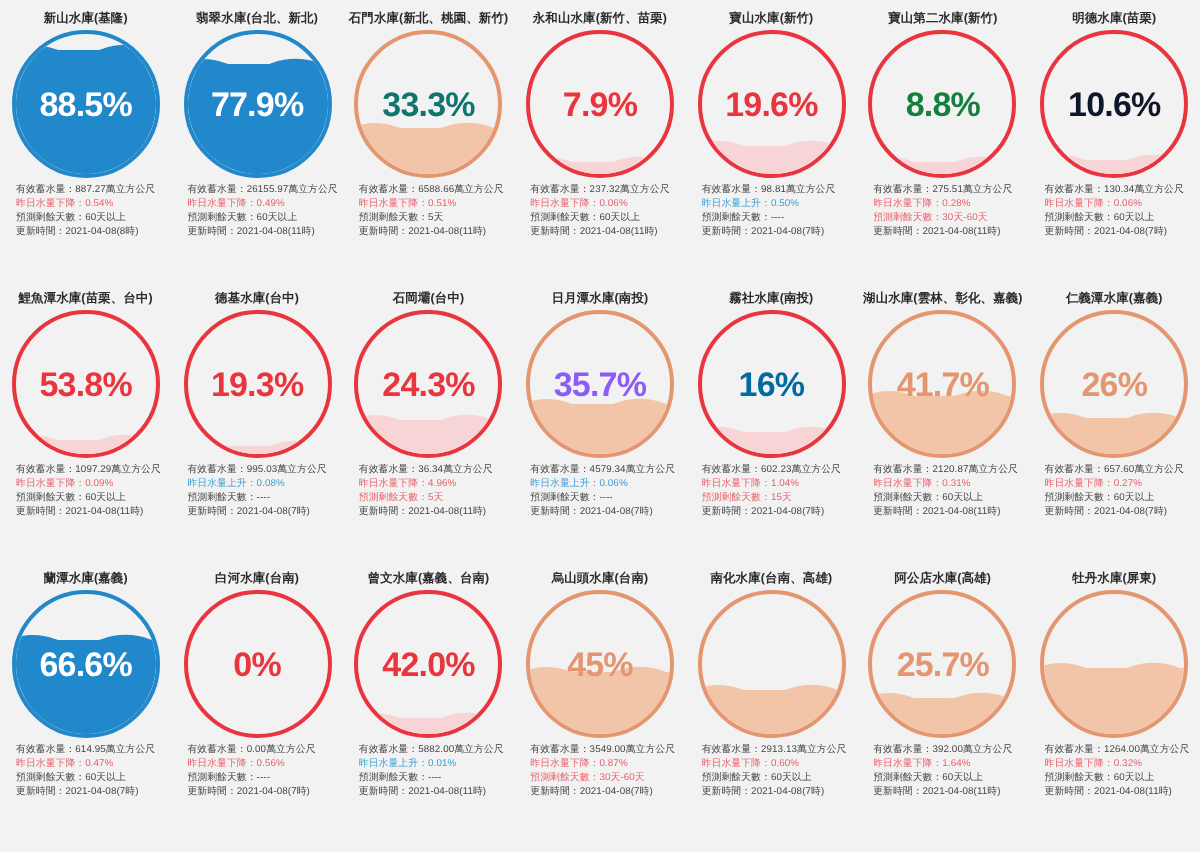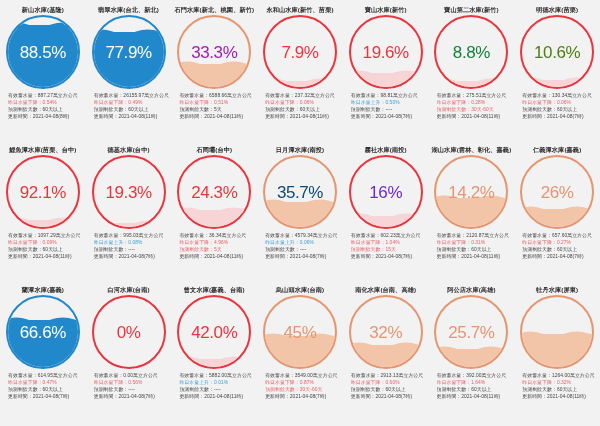--- a/index.html
+++ b/index.html
@@ -73,21 +73,21 @@
     overflow: hidden;
   }
   .wave svg { display: block; width: 100%; height: 100%; }
   .pct {
     position: absolute;
     inset: 0;
     display: flex;
     align-items: center;
     justify-content: center;
     font-size: 17px;
-    font-weight: normal;
+    font-weight: bold;
     letter-spacing: -0.4px;
     z-index: 3;
     line-height: 1;
   }
   .info {
     width: 100%;
     text-align: left;
     padding-left: 6px;
     box-sizing: border-box;
     font-size: 4.9px;
@@ -156,21 +156,21 @@
 
     <div class="gauge-wrap">
       <div class="gauge" style="border-color:#e49670">
         <div class="fill" style="height:33.3%;background:#f2c4a8"></div>
 
         <div class="wave" style="bottom:calc(33.3% - 3px)">
           <svg viewBox="0 0 100 10" preserveAspectRatio="none">
             <path d="M0 6 C 10 1, 20 1, 30 5 C 40 9, 50 9, 60 5 C 70 1, 80 1, 90 5 C 95 7, 98 7, 100 6 L100 10 L0 10 Z" fill="#f2c4a8"></path>
           </svg>
         </div>
-        <div class="pct" style="color:#a21caf">33.3%</div>
+        <div class="pct" style="color:#0f766e">33.3%</div>
       </div>
     </div>
 
     <div class="info">
       <div><span>有效蓄水量：</span><span>6588.66萬立方公尺</span></div>
       <div class="delta-down"><span>昨日水量下降：</span><span>0.51%</span></div>
       <div class=""><span>預測剩餘天數：</span><span>5天</span></div>
       <div><span>更新時間：</span><span>2021-04-08(11時)</span></div>
     </div>
   </div>
@@ -248,21 +248,21 @@
 
     <div class="gauge-wrap">
       <div class="gauge" style="border-color:#e8353e">
         <div class="fill" style="height:10.6%;background:#f7d5d7"></div>
 
         <div class="wave" style="bottom:calc(10.6% - 3px)">
           <svg viewBox="0 0 100 10" preserveAspectRatio="none">
             <path d="M0 6 C 10 1, 20 1, 30 5 C 40 9, 50 9, 60 5 C 70 1, 80 1, 90 5 C 95 7, 98 7, 100 6 L100 10 L0 10 Z" fill="#f7d5d7"></path>
           </svg>
         </div>
-        <div class="pct" style="color:#4d7c0f">10.6%</div>
+        <div class="pct" style="color:#0f172a">10.6%</div>
       </div>
     </div>
 
     <div class="info">
       <div><span>有效蓄水量：</span><span>130.34萬立方公尺</span></div>
       <div class="delta-down"><span>昨日水量下降：</span><span>0.06%</span></div>
       <div class=""><span>預測剩餘天數：</span><span>60天以上</span></div>
       <div><span>更新時間：</span><span>2021-04-08(7時)</span></div>
     </div>
   </div>
@@ -271,21 +271,21 @@
 
     <div class="gauge-wrap">
       <div class="gauge" style="border-color:#e8353e">
         <div class="fill" style="height:9.6%;background:#f7d5d7"></div>
 
         <div class="wave" style="bottom:calc(9.6% - 3px)">
           <svg viewBox="0 0 100 10" preserveAspectRatio="none">
             <path d="M0 6 C 10 1, 20 1, 30 5 C 40 9, 50 9, 60 5 C 70 1, 80 1, 90 5 C 95 7, 98 7, 100 6 L100 10 L0 10 Z" fill="#f7d5d7"></path>
           </svg>
         </div>
-        <div class="pct" style="color:#e8353e">92.1%</div>
+        <div class="pct" style="color:#e8353e">53.8%</div>
       </div>
     </div>
 
     <div class="info">
       <div><span>有效蓄水量：</span><span>1097.29萬立方公尺</span></div>
       <div class="delta-down"><span>昨日水量下降：</span><span>0.09%</span></div>
       <div class=""><span>預測剩餘天數：</span><span>60天以上</span></div>
       <div><span>更新時間：</span><span>2021-04-08(11時)</span></div>
     </div>
   </div>
@@ -340,21 +340,21 @@
 
     <div class="gauge-wrap">
       <div class="gauge" style="border-color:#e49670">
         <div class="fill" style="height:35.7%;background:#f2c4a8"></div>
 
         <div class="wave" style="bottom:calc(35.7% - 3px)">
           <svg viewBox="0 0 100 10" preserveAspectRatio="none">
             <path d="M0 6 C 10 1, 20 1, 30 5 C 40 9, 50 9, 60 5 C 70 1, 80 1, 90 5 C 95 7, 98 7, 100 6 L100 10 L0 10 Z" fill="#f2c4a8"></path>
           </svg>
         </div>
-        <div class="pct" style="color:#0c4a6e">35.7%</div>
+        <div class="pct" style="color:#8b5cf6">35.7%</div>
       </div>
     </div>
 
     <div class="info">
       <div><span>有效蓄水量：</span><span>4579.34萬立方公尺</span></div>
       <div class="delta-up"><span>昨日水量上升：</span><span>0.06%</span></div>
       <div class=""><span>預測剩餘天數：</span><span>----</span></div>
       <div><span>更新時間：</span><span>2021-04-08(7時)</span></div>
     </div>
   </div>
@@ -363,21 +363,21 @@
 
     <div class="gauge-wrap">
       <div class="gauge" style="border-color:#e8353e">
         <div class="fill" style="height:16%;background:#f7d5d7"></div>
 
         <div class="wave" style="bottom:calc(16% - 3px)">
           <svg viewBox="0 0 100 10" preserveAspectRatio="none">
             <path d="M0 6 C 10 1, 20 1, 30 5 C 40 9, 50 9, 60 5 C 70 1, 80 1, 90 5 C 95 7, 98 7, 100 6 L100 10 L0 10 Z" fill="#f7d5d7"></path>
           </svg>
         </div>
-        <div class="pct" style="color:#6d28d9">16%</div>
+        <div class="pct" style="color:#0369a1">16%</div>
       </div>
     </div>
 
     <div class="info">
       <div><span>有效蓄水量：</span><span>602.23萬立方公尺</span></div>
       <div class="delta-down"><span>昨日水量下降：</span><span>1.04%</span></div>
       <div class="days-warn"><span>預測剩餘天數：</span><span>15天</span></div>
       <div><span>更新時間：</span><span>2021-04-08(7時)</span></div>
     </div>
   </div>
@@ -386,21 +386,21 @@
 
     <div class="gauge-wrap">
       <div class="gauge" style="border-color:#e49670">
         <div class="fill" style="height:41.7%;background:#f2c4a8"></div>
 
         <div class="wave" style="bottom:calc(41.7% - 3px)">
           <svg viewBox="0 0 100 10" preserveAspectRatio="none">
             <path d="M0 6 C 10 1, 20 1, 30 5 C 40 9, 50 9, 60 5 C 70 1, 80 1, 90 5 C 95 7, 98 7, 100 6 L100 10 L0 10 Z" fill="#f2c4a8"></path>
           </svg>
         </div>
-        <div class="pct" style="color:#e49670">14.2%</div>
+        <div class="pct" style="color:#e49670">41.7%</div>
       </div>
     </div>
 
     <div class="info">
       <div><span>有效蓄水量：</span><span>2120.87萬立方公尺</span></div>
       <div class="delta-down"><span>昨日水量下降：</span><span>0.31%</span></div>
       <div class=""><span>預測剩餘天數：</span><span>60天以上</span></div>
       <div><span>更新時間：</span><span>2021-04-08(11時)</span></div>
     </div>
   </div>
@@ -519,21 +519,20 @@
 
     <div class="gauge-wrap">
       <div class="gauge" style="border-color:#e49670">
         <div class="fill" style="height:32%;background:#f2c4a8"></div>
 
         <div class="wave" style="bottom:calc(32% - 3px)">
           <svg viewBox="0 0 100 10" preserveAspectRatio="none">
             <path d="M0 6 C 10 1, 20 1, 30 5 C 40 9, 50 9, 60 5 C 70 1, 80 1, 90 5 C 95 7, 98 7, 100 6 L100 10 L0 10 Z" fill="#f2c4a8"></path>
           </svg>
         </div>
-        <div class="pct" style="color:#e49670">32%</div>
       </div>
     </div>
 
     <div class="info">
       <div><span>有效蓄水量：</span><span>2913.13萬立方公尺</span></div>
       <div class="delta-down"><span>昨日水量下降：</span><span>0.60%</span></div>
       <div class=""><span>預測剩餘天數：</span><span>60天以上</span></div>
       <div><span>更新時間：</span><span>2021-04-08(7時)</span></div>
     </div>
   </div>

